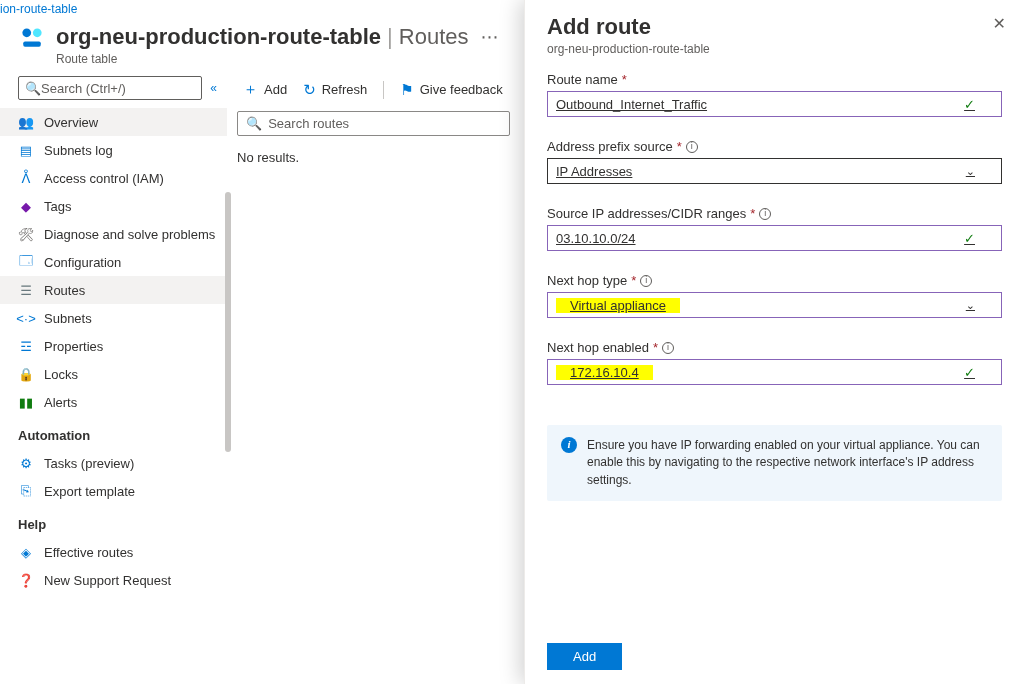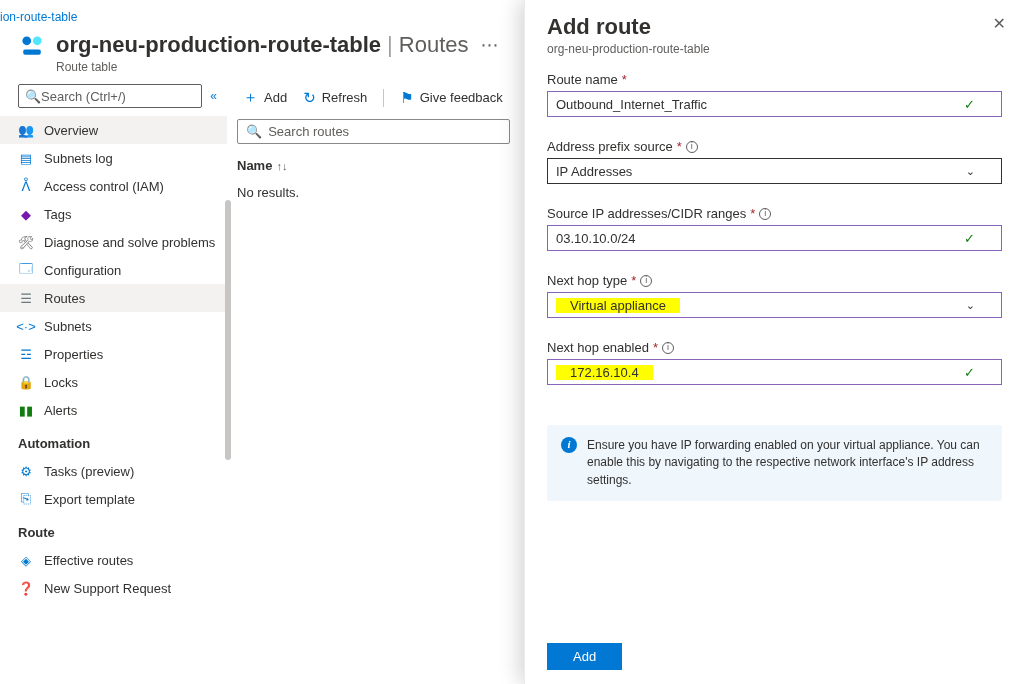--- a/index.html
+++ b/index.html
@@ -1,18 +1,18 @@
 <!DOCTYPE html>
 <html><head>
 <meta charset="utf-8">
 <style>
   * { box-sizing: border-box; margin: 0; padding: 0; }
   body { font-family: "Segoe UI", Arial, sans-serif; font-size: 13px; color: #323130; background: #fff; width: 1024px; height: 684px; overflow: hidden; position: relative; }
   a { color: #0078d4; text-decoration: none; }
-  .breadcrumb { padding: 10px 0 2px 0; font-size: 12px; color: #0078d4; }
+  .breadcrumb { padding: 2px 0 2px 0; font-size: 12px; color: #0078d4; }
   .page { display: flex; height: 100%; }
   .left { width: 520px; padding: 0 0 0 0; }
   .header-row { display: flex; align-items: flex-start; padding: 6px 0 6px 18px; }
   .rt-icon { width: 28px; height: 28px; margin-right: 10px; display:inline-block; }
   .title-line { display: flex; align-items: center; gap: 6px; }
   .title-main { font-size: 22px; font-weight: 600; }
   .title-sep { font-size: 22px; color: #a19f9d; font-weight: 300; }
   .title-sub { font-size: 22px; color: #605e5c; font-weight: 400; }
   .title-more { color: #605e5c; font-size: 18px; padding: 0 6px; }
   .subtitle { font-size: 12px; color: #605e5c; margin-top: 2px; }
@@ -39,21 +39,21 @@
 
   
   .panel { position:absolute; top:0; right:0; width:500px; height:100%; background:#fff; box-shadow:-4px 0 20px rgba(0,0,0,0.18); border-left:1px solid #edebe9; padding:14px 22px; display:flex; flex-direction:column; }
   .panel h1 { font-size:22px; font-weight:600; }
   .panel .psub { font-size:12px; color:#605e5c; margin-top:2px; margin-bottom:16px; }
   .close-x { position:absolute; top:14px; right:18px; color:#605e5c; font-size:16px; }
   .fld { margin-bottom:22px; }
   .fld label { font-size:13px; display:flex; align-items:center; gap:4px; margin-bottom:4px; }
   .req { color:#a4262c; }
   .info-i { width:12px; height:12px; border:1px solid #605e5c; border-radius:50%; display:inline-flex; align-items:center; justify-content:center; font-size:9px; color:#605e5c; line-height:1; }
-  .input { width:100%; border:1px solid #323130; padding:4px 26px 4px 8px; font-size:13px; position:relative; display:flex; align-items:center; justify-content:space-between; height:26px; }
+  .input { width:100%; border:1px solid #323130; padding:4px 26px 4px 8px; font-size:13px; position:relative; display:flex; align-items:center; justify-content:space-between; height:26px;text-decoration:underline; }
   .input.purple { border-color:#8764b8; }
   .check { color:#107c10; font-size:13px; }
   .chev { color:#323130; font-size:11px; }
   .hl { background:#ffff00; display:inline-block; padding:0 14px; }
   .infobox { background:#eff6fc; padding:12px 14px; font-size:12px; color:#323130; display:flex; gap:10px; margin-top:18px; border-radius:2px; line-height:1.45; }
   .infobox .circ-i { min-width:16px; height:16px; border-radius:50%; background:#0078d4; color:#fff; display:flex; align-items:center; justify-content:center; font-size:11px; font-weight:700; font-style:italic; font-family:Georgia,serif; }
   .panel-footer { margin-top:auto; padding-top:12px; }
   .btn-primary { background:#0078d4; color:#fff; border:none; padding:6px 26px; font-size:13px; cursor:pointer; }
 </style>
 </head>
@@ -138,21 +138,21 @@
             </li>
           <li class="section">Automation</li>
           <li>
               <span class="icon" style="color:#0078d4">⚙</span>
               <span>Tasks (preview)</span>
             </li>
           <li>
               <span class="icon" style="color:#0078d4">⎘</span>
               <span>Export template</span>
             </li>
-          <li class="section">Route</li>
+          <li class="section">Help</li>
           <li>
               <span class="icon" style="color:#0078d4">◈</span>
               <span>Effective routes</span>
             </li>
           <li>
               <span class="icon" style="color:#0078d4">❓</span>
               <span>New Support Request</span>
             </li>
         </ul>
         <div class="scrollbar"></div>
@@ -171,21 +171,20 @@
           <div class="sep"></div>
           <div class="tbtn">
               <span class="ic">⚑</span>
               <span>Give feedback</span>
             </div>
         </div>
         <div class="search-routes">
           <span>🔍</span>
           <span>Search routes</span>
         </div>
-        <div class="col-head"><span>Name</span><span class="sort">↑↓</span></div>
         <div class="noresults">No results.</div>
       </div>
     </div>
   </div>
 </div>
 
 <div class="panel">
   <span class="close-x">✕</span>
   <h1>Add route</h1>
   <div class="psub">org-neu-production-route-table</div>

